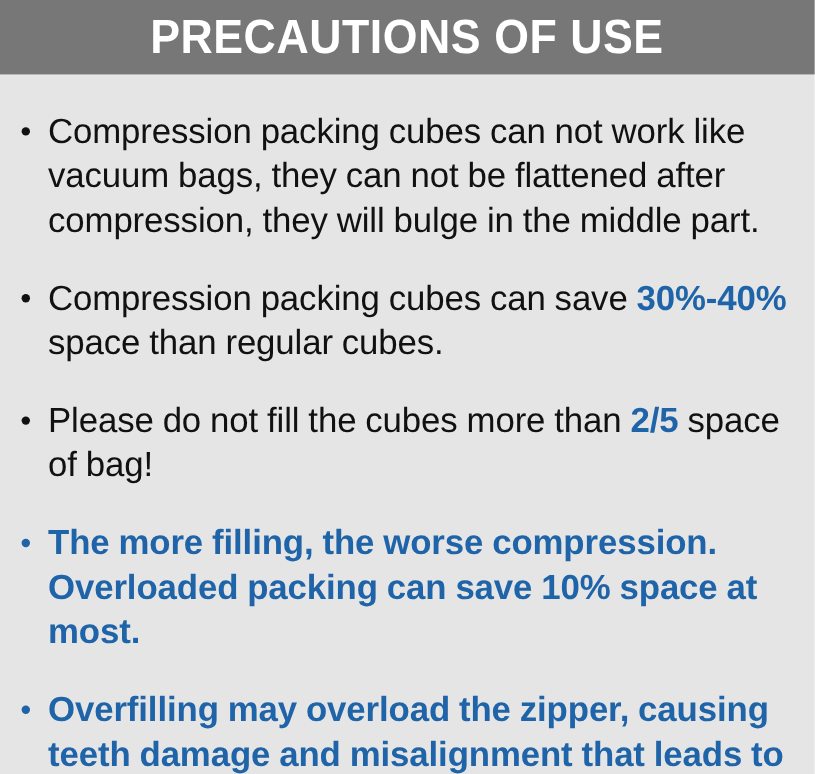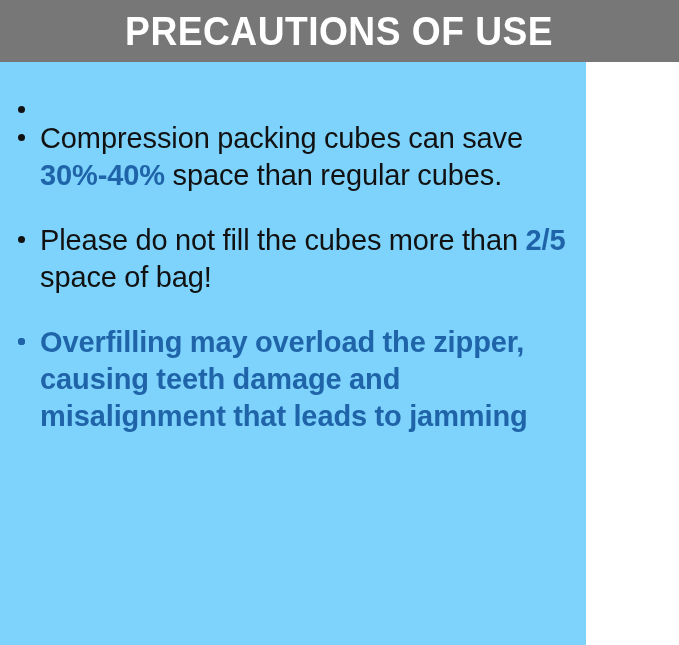--- a/index.html
+++ b/index.html
@@ -9,23 +9,23 @@
   }
   body {
     width: 679px;
     height: 645px;
     overflow: hidden;
     font-family: "Liberation Sans", "DejaVu Sans", sans-serif;
     -webkit-font-smoothing: antialiased;
   }
 
   .sheet {
-    width: 586px;
+    width: 679px;
     height: 645px;
-    background: #7dd3fc;
+    background: #e5e5e5;
     position: relative;
     box-sizing: border-box;
   }
 
   
   .banner {
     width: 679px;
     height: 62px;
     background: #777777;
     display: flex;
@@ -95,33 +95,33 @@
 
 <div class="sheet">
 
   <div class="banner">
     <div class="banner-title">PRECAUTIONS OF USE</div>
   </div>
 
   <div class="body">
 
     <p class="bullet">
-      <span class="dot"></span>
+      <span class="dot"></span><span>Compression packing cubes can not work like vacuum bags, they can not be flattened after compression, they will bulge in the middle part.</span>
     </p>
 
     <p class="bullet">
       <span class="dot"></span><span>Compression packing cubes can save </span><span class="hl">30%-40%</span><span> space than regular cubes.</span>
     </p>
 
     <p class="bullet">
       <span class="dot"></span><span>Please do not fill the cubes more than </span><span class="hl">2/5</span><span> space of bag!</span>
     </p>
 
     <p class="bullet blue">
-      <span class="dot"></span>
+      <span class="dot"></span><span>The more filling, the worse compression. Overloaded packing can save 10% space at most.</span>
     </p>
 
     <p class="bullet blue">
       <span class="dot"></span><span>Overfilling may overload the zipper, causing teeth damage and misalignment that leads to jamming</span>
     </p>
 
   </div>
 </div>
 
 </body></html>

